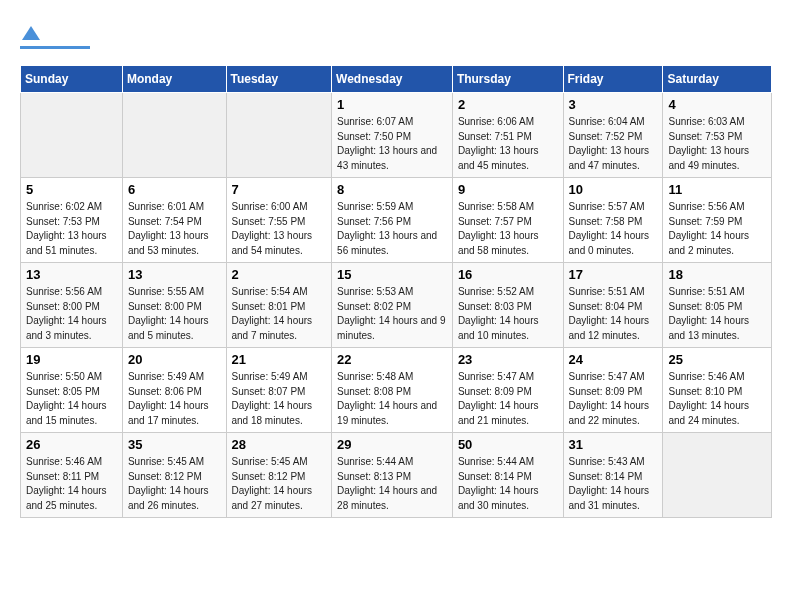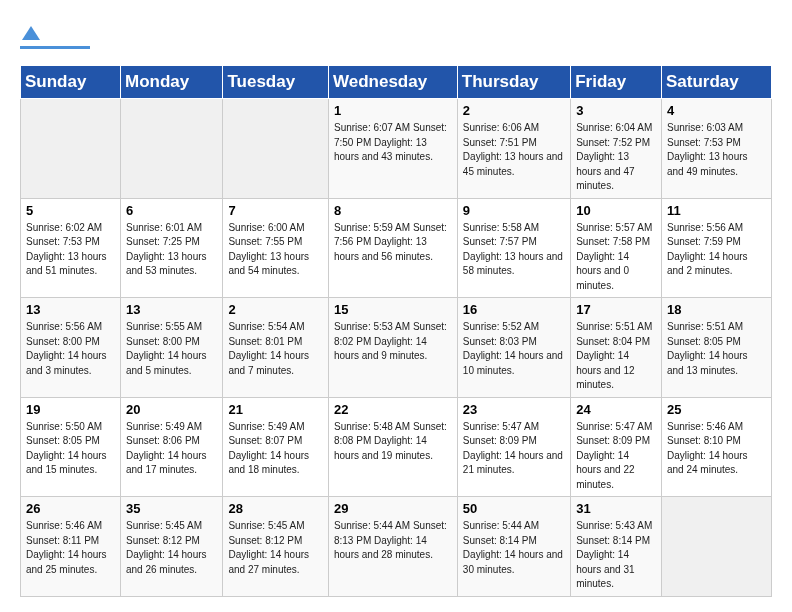--- a/index.html
+++ b/index.html
@@ -51,21 +51,21 @@
     table {
       width: 100%;
       border-collapse: collapse;
       font-size: 11px;
     }
     thead tr th {
       background-color: #2255aa;
       color: #fff;
       padding: 6px 4px;
       text-align: left;
-      font-size: 17px;
+      font-size: 12px;
       font-weight: bold;
       border: 1px solid #fff;
     }
     tbody tr td {
       border: 1px solid #ccc;
       padding: 4px 5px;
       vertical-align: top;
       min-height: 80px;
       height: 80px;
       background: #fff;
@@ -159,21 +159,21 @@
         <td>
           <span class="day-number">5</span>
           <div class="day-info">Sunrise: 6:02 AM
 Sunset: 7:53 PM
 Daylight: 13 hours
 and 51 minutes.</div>
         </td>
         <td>
           <span class="day-number">6</span>
           <div class="day-info">Sunrise: 6:01 AM
-Sunset: 7:25 PM
+Sunset: 7:54 PM
 Daylight: 13 hours
 and 53 minutes.</div>
         </td>
         <td>
           <span class="day-number">7</span>
           <div class="day-info">Sunrise: 6:00 AM
 Sunset: 7:55 PM
 Daylight: 13 hours
 and 54 minutes.</div>
         </td>

